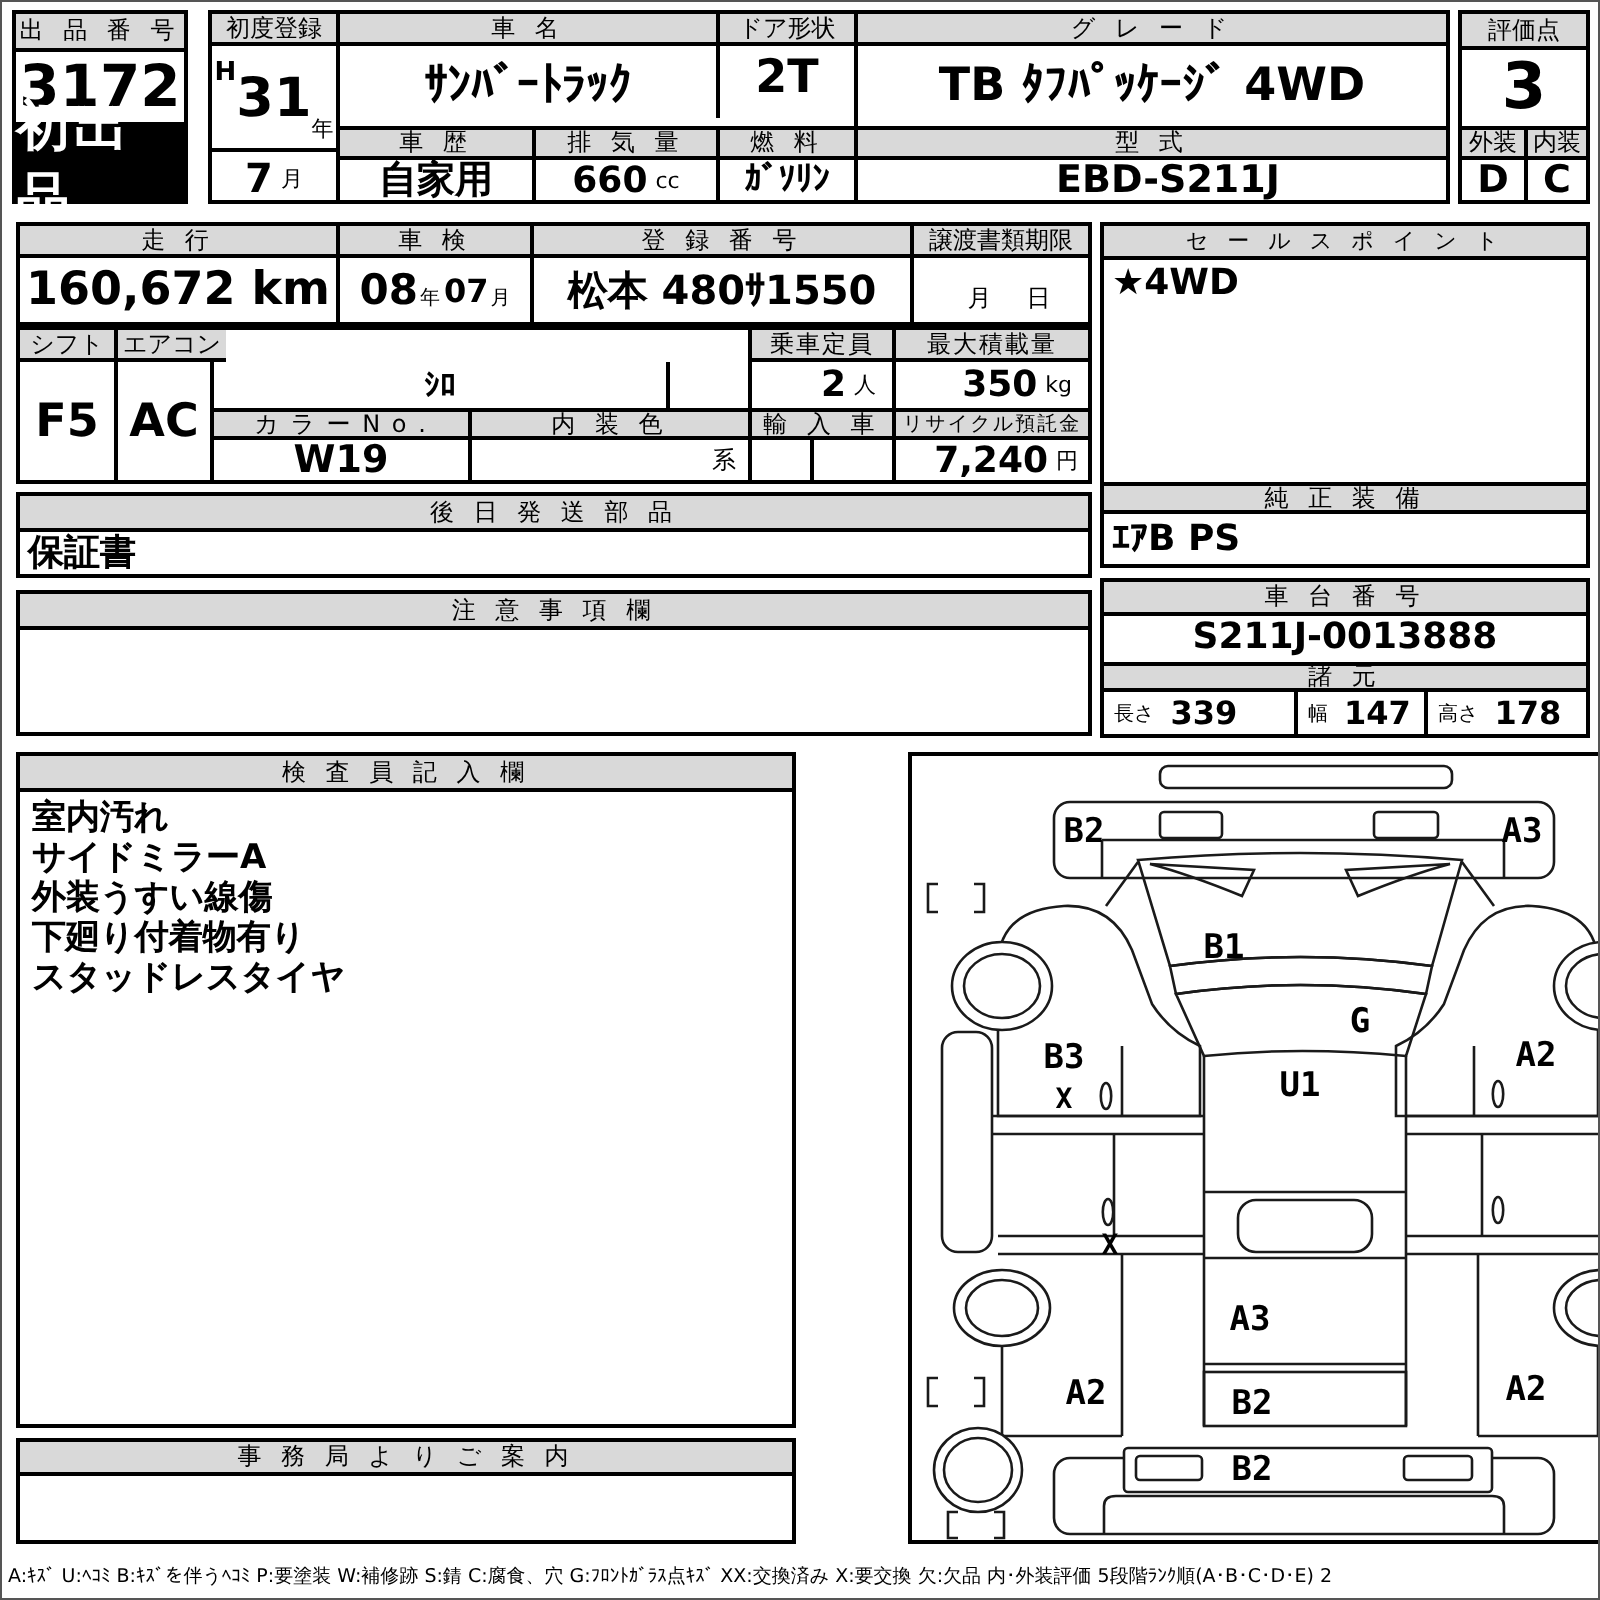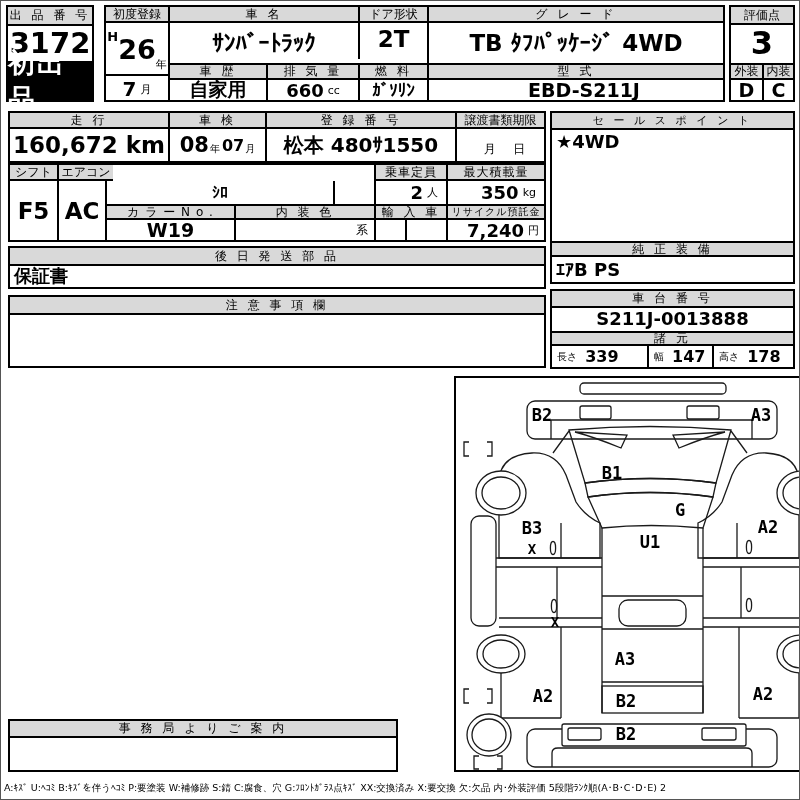--- a/index.html
+++ b/index.html
@@ -36,21 +36,21 @@
     <div class="hd" style="height:17px;">出 品 番 号</div>
     <div class="cell v" style="left:0;top:17px;width:84px;height:37px;font-size:29px;">3172</div>
     <div class="badge abs" style="left:0;top:54px;width:84px;height:39px;">初出品</div>
   </div>
 
   <div class="abs box" style="left:103px;top:4px;width:621px;height:97px;">
 
     <div class="cell hd" style="left:0;top:0;width:62px;height:16px;letter-spacing:0;">初度登録</div>
     <div class="cell" style="left:0;top:18px;width:62px;height:51px;border-bottom:2px solid #000;">
       <span style="font-size:13px;font-weight:bold;align-self:flex-start;margin-top:4px;">H</span>
-        <span class="v" style="font-size:27px;">26</span>
+        <span class="v" style="font-size:27px;">31</span>
         <span style="font-size:11px;align-self:flex-end;margin-bottom:2px;">年</span>
     </div>
     <div class="cell" style="left:0;top:71px;width:62px;height:22px;">
       <span class="v" style="font-size:20px;">7</span>
         <span class="unit">月</span>
     </div>
 
     <div class="cell hd bl" style="left:62px;top:0;width:190px;height:16px;">車 名</div>
     <div class="cell v bl" style="left:62px;top:16px;width:190px;height:40px;font-size:23px;">ｻﾝﾊﾞｰﾄﾗｯｸ</div>
     <div class="cell hd bl bt" style="left:62px;top:56px;width:98px;height:17px;">車 歴</div>
@@ -162,20 +162,30 @@
     <div class="cell bl" style="left:95px;top:55px;width:65px;height:21px;justify-content:flex-start;padding-left:5px;">
       <span style="font-size:10px;margin-right:8px;">幅</span>
         <span class="v" style="font-size:16px;">147</span>
     </div>
     <div class="cell bl" style="left:160px;top:55px;width:81px;height:21px;justify-content:flex-start;padding-left:5px;text-align:center;">
       <span style="font-size:10px;margin-right:8px;">高さ</span>
         <span class="v" style="font-size:16px;">178</span>
     </div>
   </div>
 
+  <div class="abs box" style="left:7px;top:375px;width:390px;height:338px;">
+    <div class="hd" style="height:16px;">検 査 員 記 入 欄</div>
+    <div class="notes" id="inspector-notes">
+        <div>室内汚れ</div>
+        <div>サイドミラーA</div>
+        <div>外装うすい線傷</div>
+        <div>下廻り付着物有り</div>
+        <div>スタッドレスタイヤ</div>
+      </div>
+  </div>
 
   <div class="abs box" style="left:7px;top:718px;width:390px;height:53px;">
     <div class="hd" style="height:15px;">事 務 局 よ り ご 案 内</div>
     <div class="cell" style="left:0;top:15px;width:386px;height:34px;"></div>
   </div>
 
   <div class="abs box" style="left:405px;top:375px;width:390px;height:396px;margin-left:48px;">
     <svg width="386" height="392" viewBox="0 0 386 392">
       <g class="ln">
 

